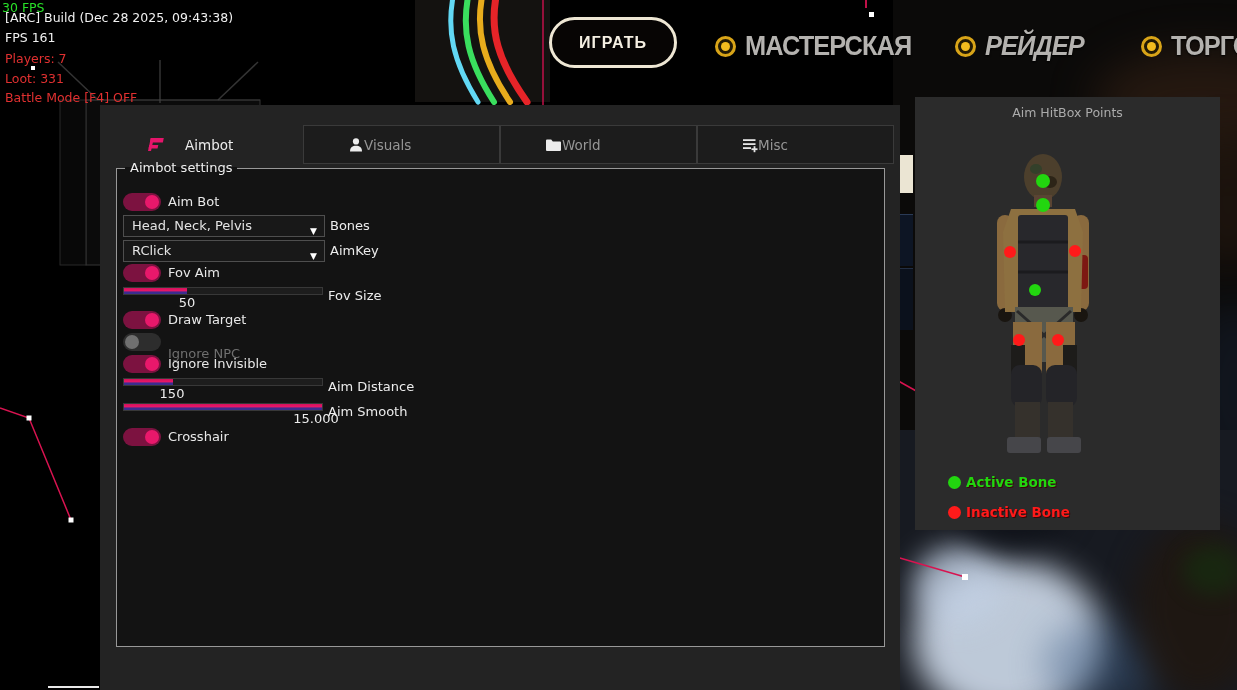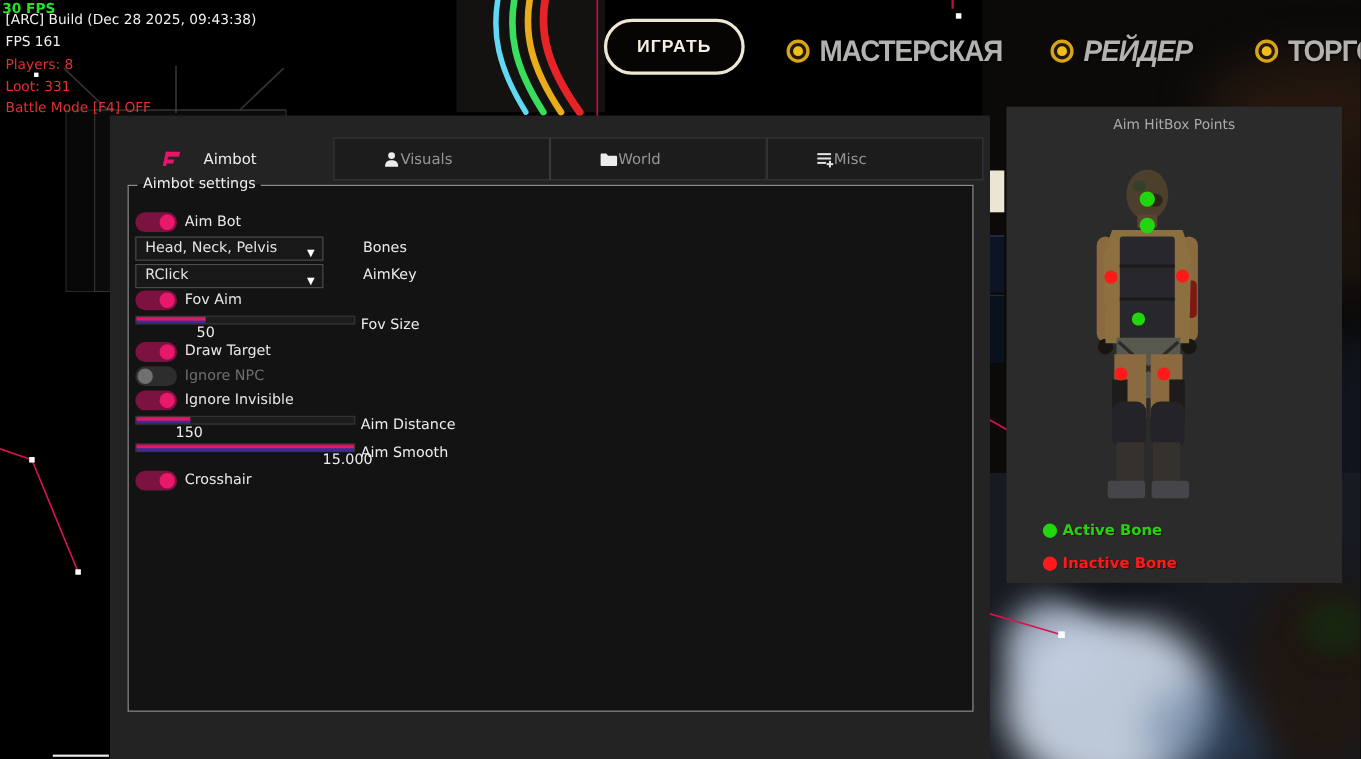--- a/index.html
+++ b/index.html
@@ -19,21 +19,21 @@
                color:#b4b2af; letter-spacing:-1px; transform:scaleX(.94); transform-origin:left center;
                white-space:nowrap; text-shadow:0 1px 2px #000; }
   .coin { width:21px; height:21px; border-radius:50%; border:3px solid #d8a418; background:#221a04; position:relative; flex:0 0 21px; }
   .coin-dot { position:absolute; width:9px; height:9px; border-radius:50%; background:#f2bc1e; top:3px; left:3px; }
   #play-btn { left:549px; top:17px; width:128px; height:51px; border:3px solid #eee7d4; border-radius:27px;
               background:rgba(12,10,7,.55); display:flex; align-items:center; justify-content:center; z-index:15; cursor:pointer; }
   #play-btn span { font-family:"Liberation Sans", sans-serif; font-weight:bold; font-size:16px; color:#f4efe2; letter-spacing:1px; }
 
   
   .hud { z-index:20; font-size:12.5px; white-space:nowrap; }
-  .hud-green { color:#28e028; font-weight:bold; }
+  .hud-green { color:#28e028; font-weight:normal; }
   .hud-white { color:#f0f0f0; }
   .hud-red   { color:#e03030; }
 
   
   #esp { left:0; top:0; width:1237px; height:690px; z-index:5; pointer-events:none; }
 
   
   #panel { left:100px; top:105px; width:800px; height:585px; background:#232323; z-index:10; }
   .tabbox { position:absolute; top:20px; height:39px; border:1px solid #3a3a3a; background:#1c1c1c;
             display:flex; align-items:center; padding-left:44px; cursor:pointer; }
@@ -46,21 +46,21 @@
 
   .toggle { position:absolute; width:38px; height:18px; border-radius:9px; cursor:pointer; }
   .toggle .knob { position:absolute; top:2px; width:14px; height:14px; border-radius:50%; }
   .toggle.on  { background:#7c1240; }
   .toggle.on .knob { right:2px; background:#e8186b; }
   .toggle.off { background:#2d2d2d; }
   .toggle.off .knob { left:2px; background:#707070; }
   .t-label { position:absolute; font-size:13px; line-height:18px; color:#e8e8e8; white-space:nowrap; }
   .muted { color:#6f6f6f; }
 
-  .select { position:absolute; width:171px; height:22px; background:#181818; border:1px solid #4e4e4e;
+  .select { position:absolute; width:202px; height:22px; background:#181818; border:1px solid #4e4e4e;
             color:#e4e4e4; font-size:13px; line-height:20px; padding:0 24px 0 8px; cursor:pointer; white-space:nowrap; }
   .caret { position:absolute; right:7px; top:5px; font-size:9px; color:#ffffff; }
 
   .slider { position:absolute; width:200px; height:8px; background:#1d1d1d; border:1px solid #383838; cursor:pointer; }
   .fill { height:100%; background:linear-gradient(180deg,#d2135c 0%,#ea1768 48%,#3c2d90 66%,#3c2d90 100%); }
   .slider-value { position:absolute; font-size:13px; color:#ececec; transform:translateX(-50%); white-space:nowrap; }
   .side-label { position:absolute; font-size:13px; color:#ececec; white-space:nowrap; }
 
   
   #hitbox { left:915px; top:97px; width:305px; height:433px; background:#2b2b2b; z-index:10; }
@@ -124,21 +124,21 @@
   <line x1="893" y1="378" x2="918" y2="392" stroke="#d81350" stroke-width="1.5"></line>
   <rect x="869" y="12" width="5" height="5" fill="#ffffff"></rect>
   <rect x="31" y="66" width="4" height="4" fill="#ffffff"></rect>
   <line x1="866" y1="0" x2="866" y2="8" stroke="#c01048" stroke-width="2"></line>
   <rect x="48" y="686" width="51" height="2" fill="#e8e8e8"></rect>
 </svg>
 
 <div class="abs hud hud-green" style="left:2px;top:0;">30 FPS</div>
 <div class="abs hud hud-white" style="left:5px;top:10px;">[ARC] Build (Dec 28 2025, 09:43:38)</div>
 <div class="abs hud hud-white" style="left:5px;top:30px;">FPS 161</div>
-<div class="abs hud hud-red" style="left:5px;top:51px;">Players: 8</div>
+<div class="abs hud hud-red" style="left:5px;top:51px;">Players: 7</div>
 <div class="abs hud hud-red" style="left:5px;top:71px;">Loot: 331</div>
 <div class="abs hud hud-red" style="left:5px;top:90px;">Battle Mode [F4] OFF</div>
 
 <div class="abs" id="play-btn">
   <span>ИГРАТЬ</span>
 </div>
 
 <div class="abs nav-item" style="left:715px;top:31px;">
   <span class="coin">
       <span class="coin-dot"></span>
@@ -230,21 +230,21 @@
   <span class="side-label" style="left:228px;top:183px;">Fov Size</span>
 
   <div class="toggle on" style="left:23px;top:206px;">
       <span class="knob"></span>
     </div>
   <span class="t-label" style="left:68px;top:206px;text-align:center;">Draw Target</span>
 
   <div class="toggle off" style="left:23px;top:228px;">
       <span class="knob"></span>
     </div>
-  <span class="t-label muted" style="left:68px;top:228px;">Ignore NPC</span>
+  <span class="t-label muted" style="left:68px;top:240px;">Ignore NPC</span>
 
   <div class="toggle on" style="left:23px;top:250px;">
       <span class="knob"></span>
     </div>
   <span class="t-label" style="left:68px;top:250px;">Ignore Invisible</span>
 
   <div class="slider" style="left:23px;top:273px;">
     <div class="fill" style="width: 24.5%;"></div>
   </div>
   <span class="slider-value" style="left:72px;top:281px;">150</span>

